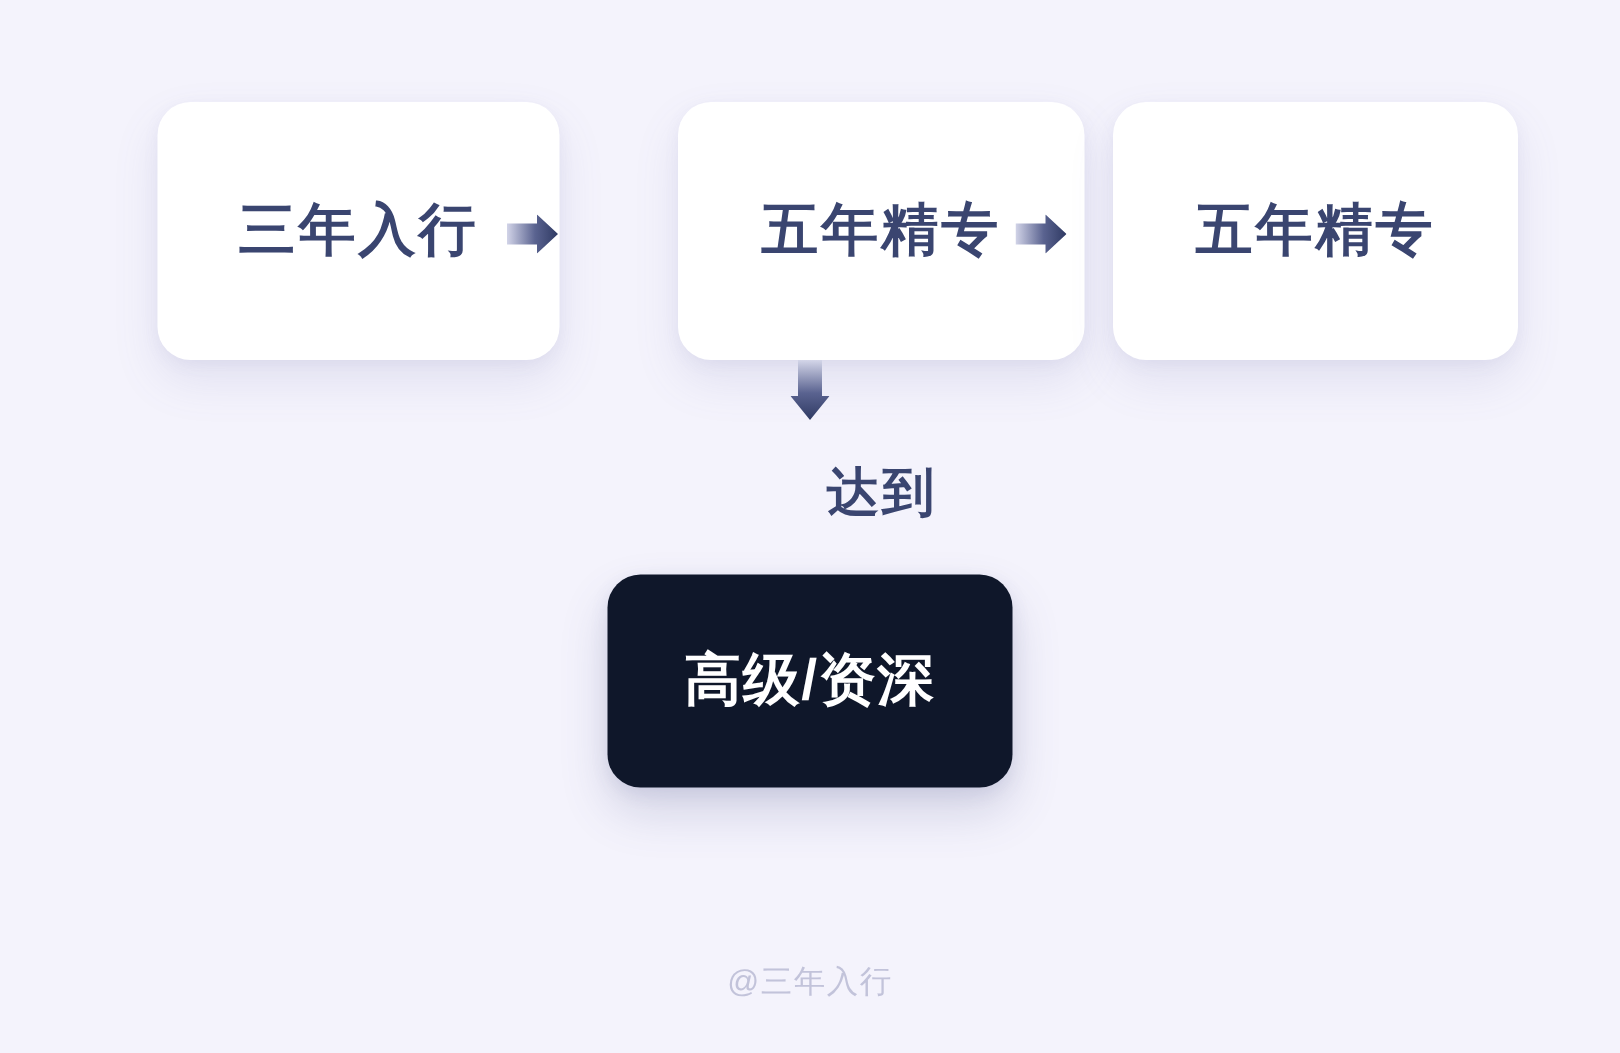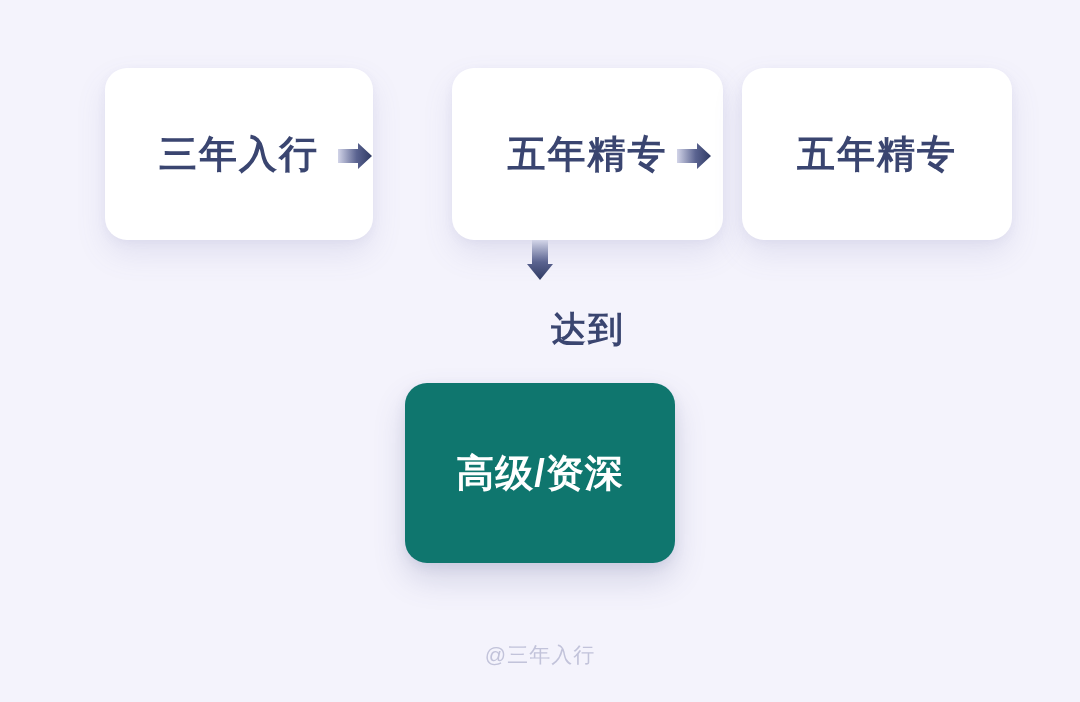--- a/index.html
+++ b/index.html
@@ -78,22 +78,22 @@
     line-height: 1.2;
     margin-left: 48px;
   }
 
   
   #result-card {
     position: absolute;
     left: 405px;
     top: 383px;
     width: 270px;
-    height: 180px;
-    background: #0f766e;
+    height: 142px;
+    background: #0f172a;
     border-radius: 22px;
     box-shadow: 0 16px 32px rgba(80, 85, 140, 0.20),
                 0 4px 12px rgba(80, 85, 140, 0.10);
     display: flex;
     align-items: center;
     justify-content: center;
   }
   #result-card .result-label {
     font-size: 38px;
     font-weight: bold;

